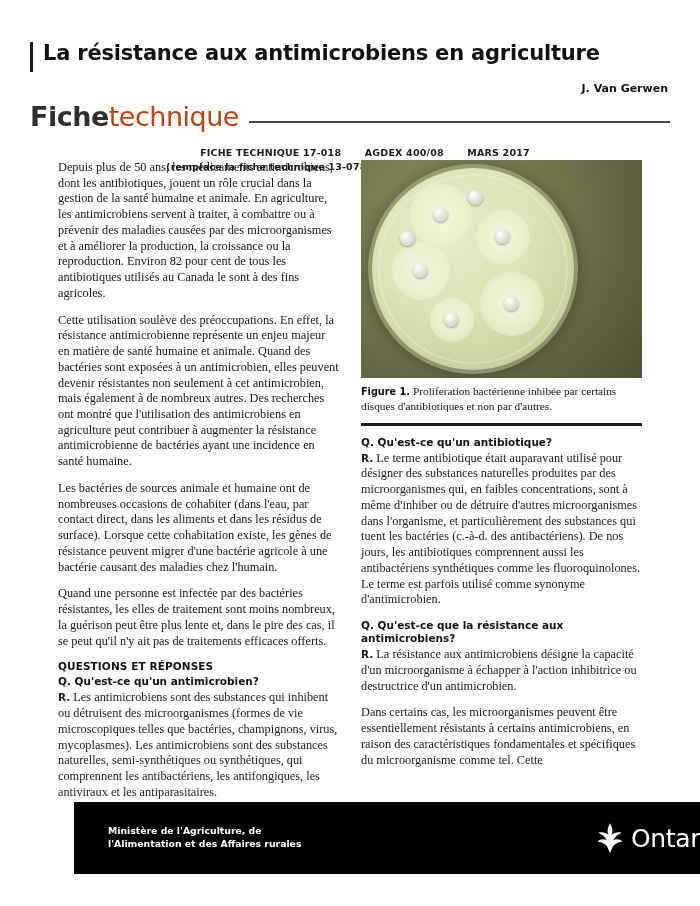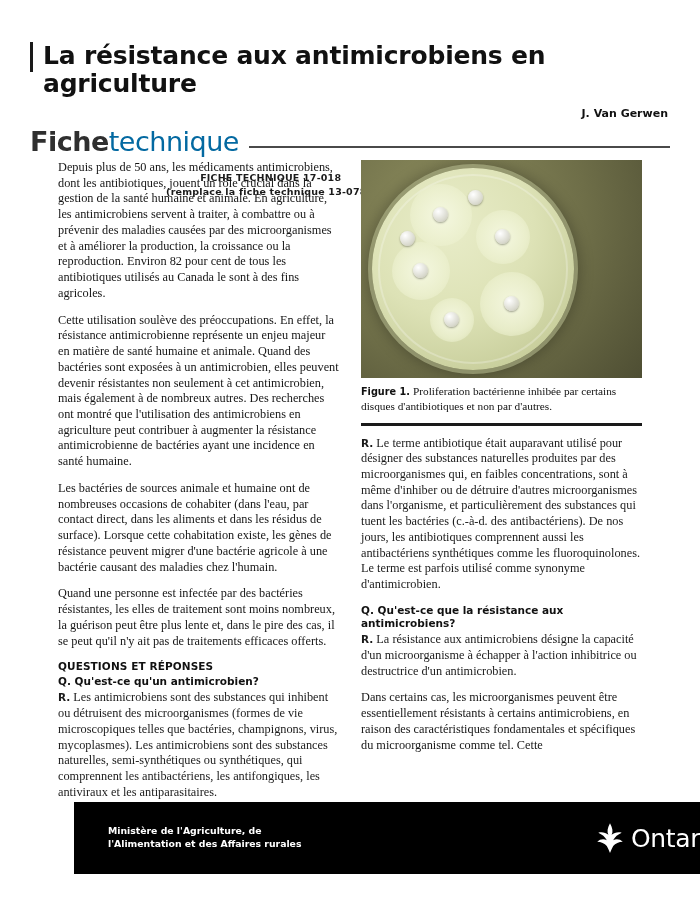--- a/index.html
+++ b/index.html
@@ -24,21 +24,21 @@
     width: 3px;
     height: 30px;
     background: #1a1a1a;
     margin-right: 10px;
     margin-top: 2px;
     flex: 0 0 auto;
   }
   .doc-title {
     font-family: "DejaVu Sans", sans-serif;
     font-weight: bold;
-    font-size: 25px;
+    font-size: 21px;
     letter-spacing: -0.2px;
     line-height: 1.1;
     color: #111;
     margin-top: 2px;
   }
   .author {
     font-family: "DejaVu Sans", sans-serif;
     font-size: 11px;
     font-weight: bold;
     text-align: right;
@@ -53,21 +53,21 @@
     margin-top: 6px;
   }
   .fiche-word {
     font-family: "DejaVu Sans", sans-serif;
     font-size: 27px;
     color: #3b3b3b;
     letter-spacing: -0.5px;
     white-space: nowrap;
   }
   .fiche-word .b { font-weight: bold; color: #2f2f2f; }
-  .fiche-word .l { font-weight: normal; color: #0369a1; }
+  .fiche-word .l { font-weight: normal; color: #c2410c; }
   .fiche-rule {
     flex: 1 1 auto;
     height: 2px;
     background: #4a4a4a;
     margin-left: 10px;
     margin-top: 10px;
   }
 
   .meta {
     font-family: "DejaVu Sans", sans-serif;
@@ -285,20 +285,21 @@
           </div>
         </div>
         <div class="fig-cap">
           <b>Figure 1.</b>
           <span class="capbody">Proliferation bactérienne inhibée par certains disques d'antibiotiques et non par d'autres.</span>
         </div>
       </div>
 
       <div class="fig-rule"></div>
 
+      <div class="qa-q">Q. Qu'est-ce qu'un antibiotique?</div>
       <p class="qa-a"><span class="lead">R.</span> <span>Le terme antibiotique était auparavant utilisé pour désigner des substances naturelles produites par des microorganismes qui, en faibles concentrations, sont à même d'inhiber ou de détruire d'autres microorganismes dans l'organisme, et particulièrement des substances qui tuent les bactéries (c.-à-d. des antibactériens). De nos jours, les antibiotiques comprennent aussi les antibactériens synthétiques comme les fluoroquinolones. Le terme est parfois utilisé comme synonyme d'antimicrobien.</span></p>
 
       <div class="qa-q">Q. Qu'est-ce que la résistance aux antimicrobiens?</div>
       <p class="qa-a"><span class="lead">R.</span> <span>La résistance aux antimicrobiens désigne la capacité d'un microorganisme à échapper à l'action inhibitrice ou destructrice d'un antimicrobien.</span></p>
 
       <p class="body">Dans certains cas, les microorganismes peuvent être essentiellement résistants à certains antimicrobiens, en raison des caractéristiques fondamentales et spécifiques du microorganisme comme tel. Cette</p>
     </div>
   </div>
 
   <div class="footer">

